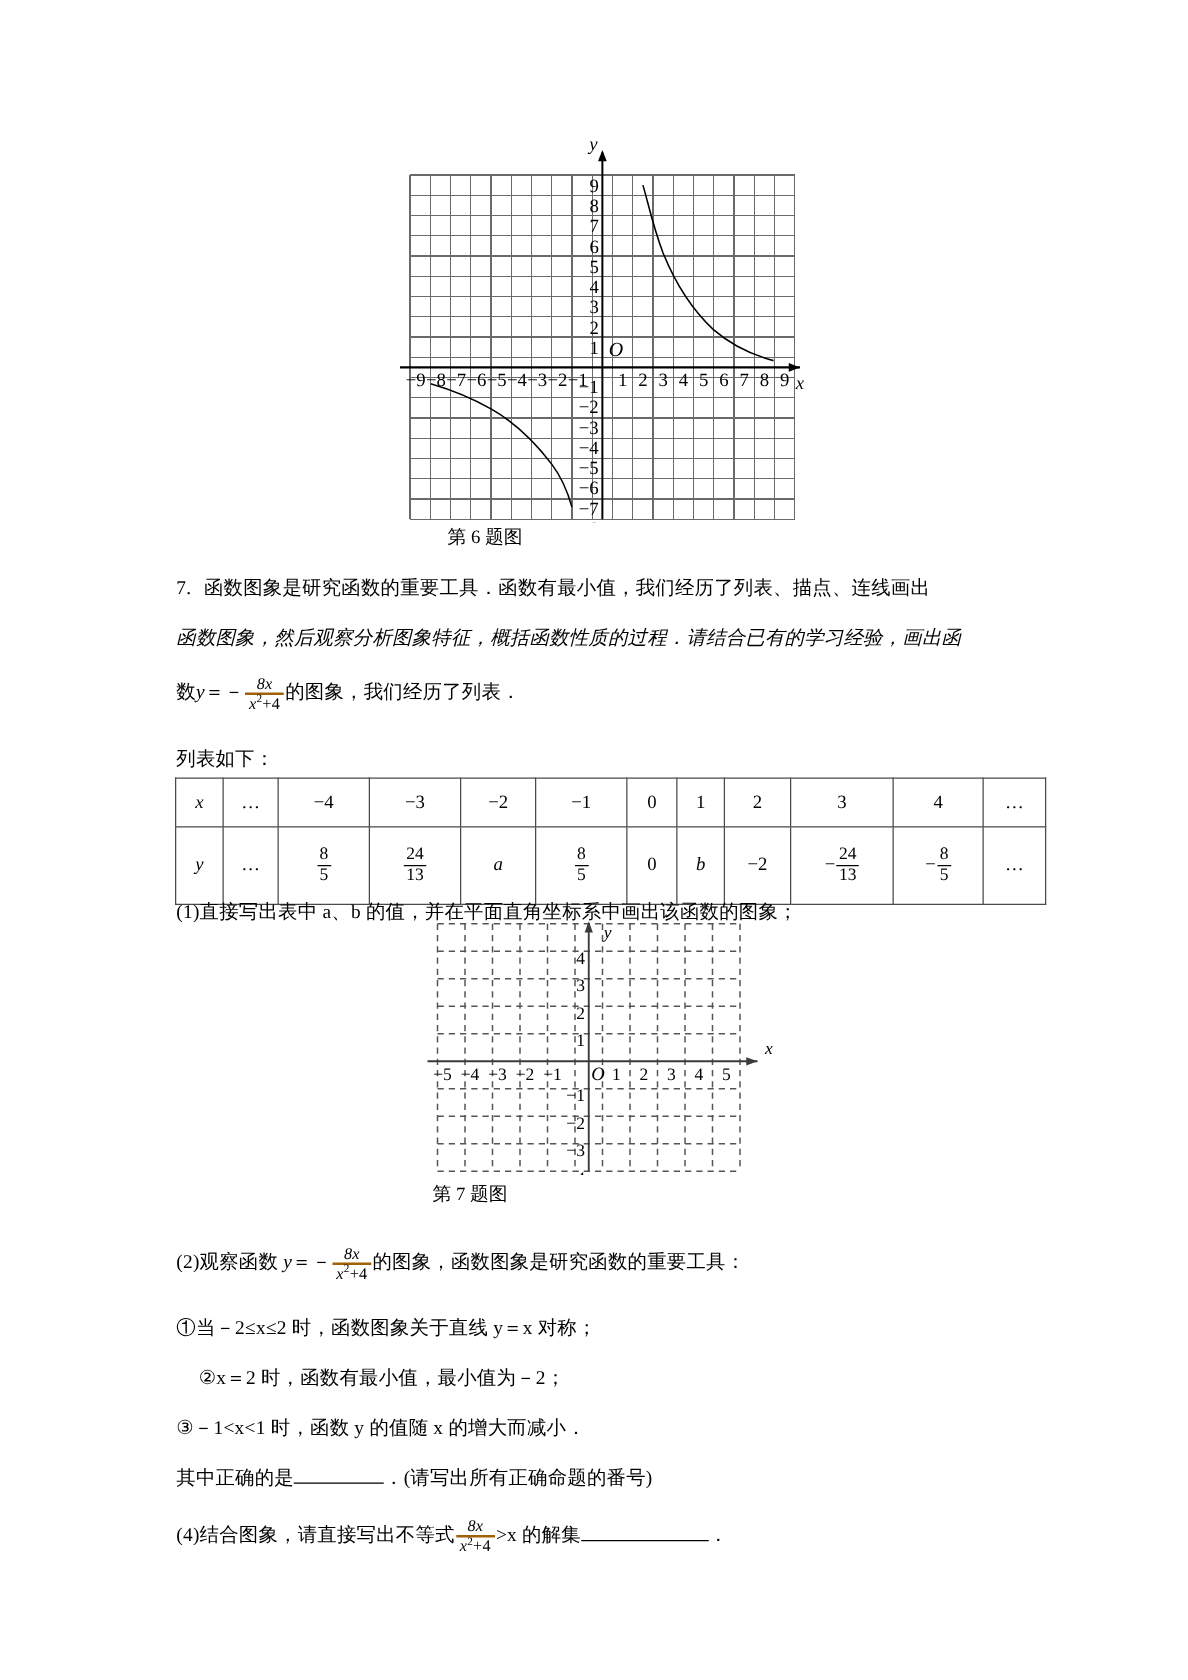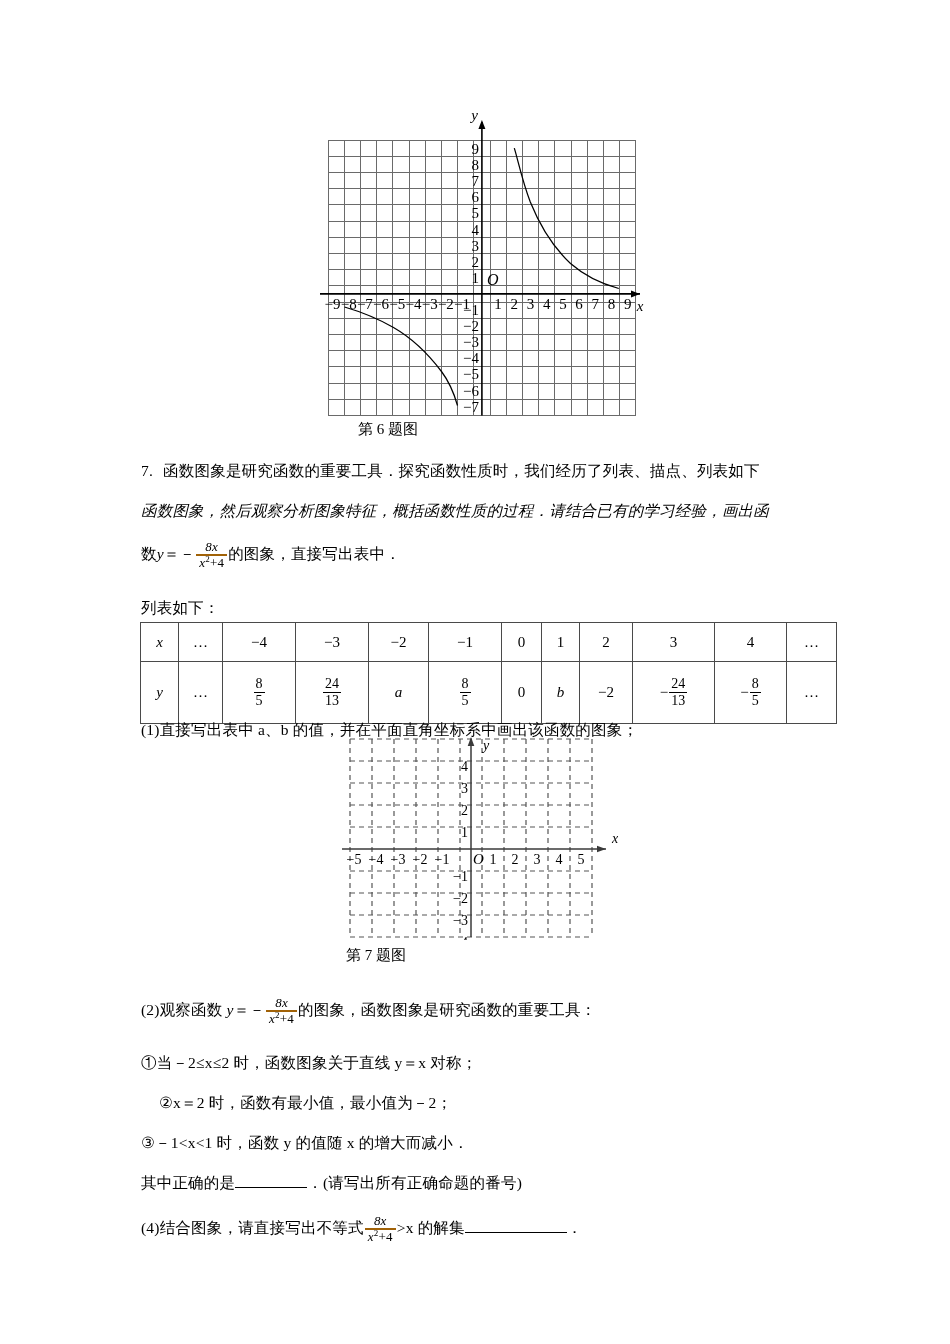--- a/index.html
+++ b/index.html
@@ -205,27 +205,27 @@
       <text x="169" y="177" font-family="Liberation Serif, serif" font-style="italic" font-size="16" fill="#000">O</text>
       <text x="160" y="12" font-family="Liberation Serif, serif" font-style="italic" font-size="15" fill="#000" text-anchor="end">y</text>
       <text x="322" y="203" font-family="Liberation Serif, serif" font-style="italic" font-size="15" fill="#000" text-anchor="middle">x</text>
     </svg>
   </div>
 
   <div class="cap" style="left:0; top:420px; width:776px;">第 6 题图</div>
 
   <div class="para" style="left:141px; top:459px;">
     <span>7.</span>
-    <span style="margin-left:6px;">函数图象是研究函数的重要工具．探究函数性质时，我们经历了列表、描点、列表如下</span>
+    <span style="margin-left:6px;">函数图象是研究函数的重要工具．函数有最小值，我们经历了列表、描点、连线画出</span>
   </div>
 
   <div class="para" style="left:141px; top:499px;font-style:italic;">函数图象，然后观察分析图象特征，概括函数性质的过程．请结合已有的学习经验，画出函</div>
 
   <div class="para" style="left:141px; top:539px;">
-    <span>数</span><span class="it">y</span><span>＝－</span><span class="frac"><span class="num it">8x</span><span class="den"><span class="it">x</span><sup>2</sup><span>+4</span></span></span><span>的图象，直接写出表中．</span>
+    <span>数</span><span class="it">y</span><span>＝－</span><span class="frac"><span class="num it">8x</span><span class="den"><span class="it">x</span><sup>2</sup><span>+4</span></span></span><span>的图象，我们经历了列表．</span>
   </div>
 
   <div class="para" style="left:141px; top:596px;">列表如下：</div>
 
   <table class="vtable" style="left:140px; top:622px; width:672px;">
     <colgroup>
       <col style="width:38px">
         <col style="width:44px">
         <col style="width:73px">
         <col style="width:73px">

